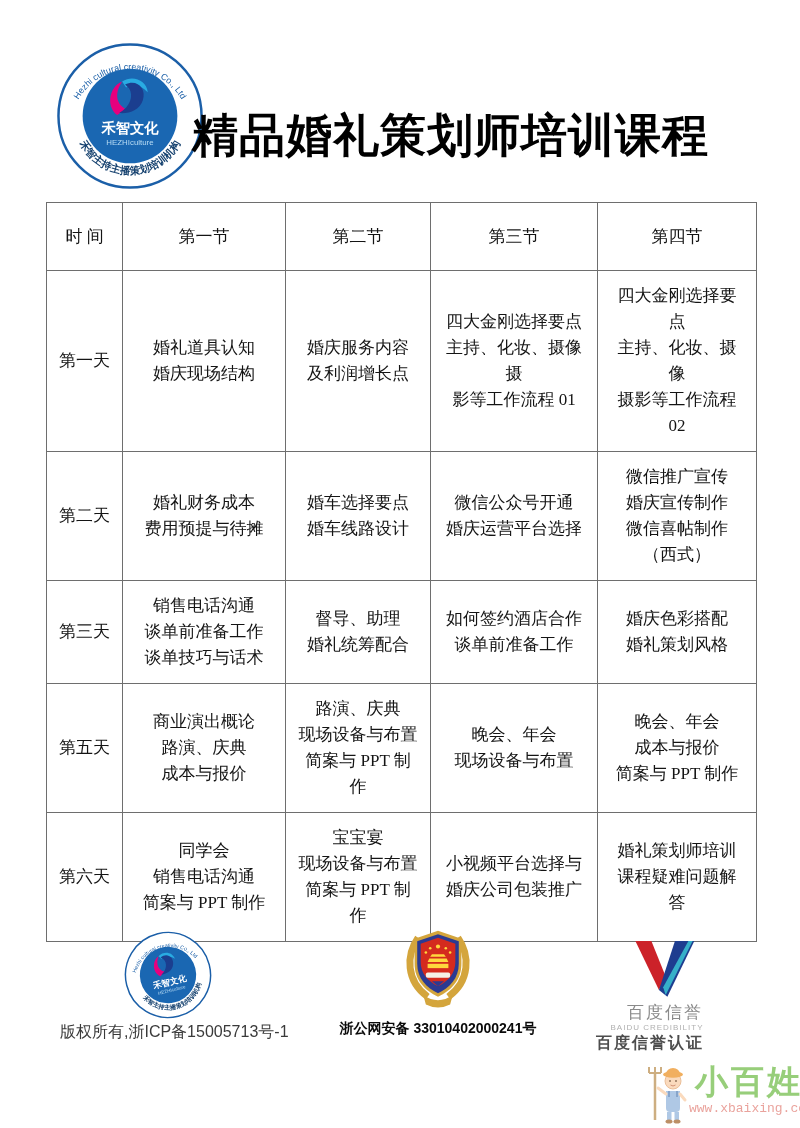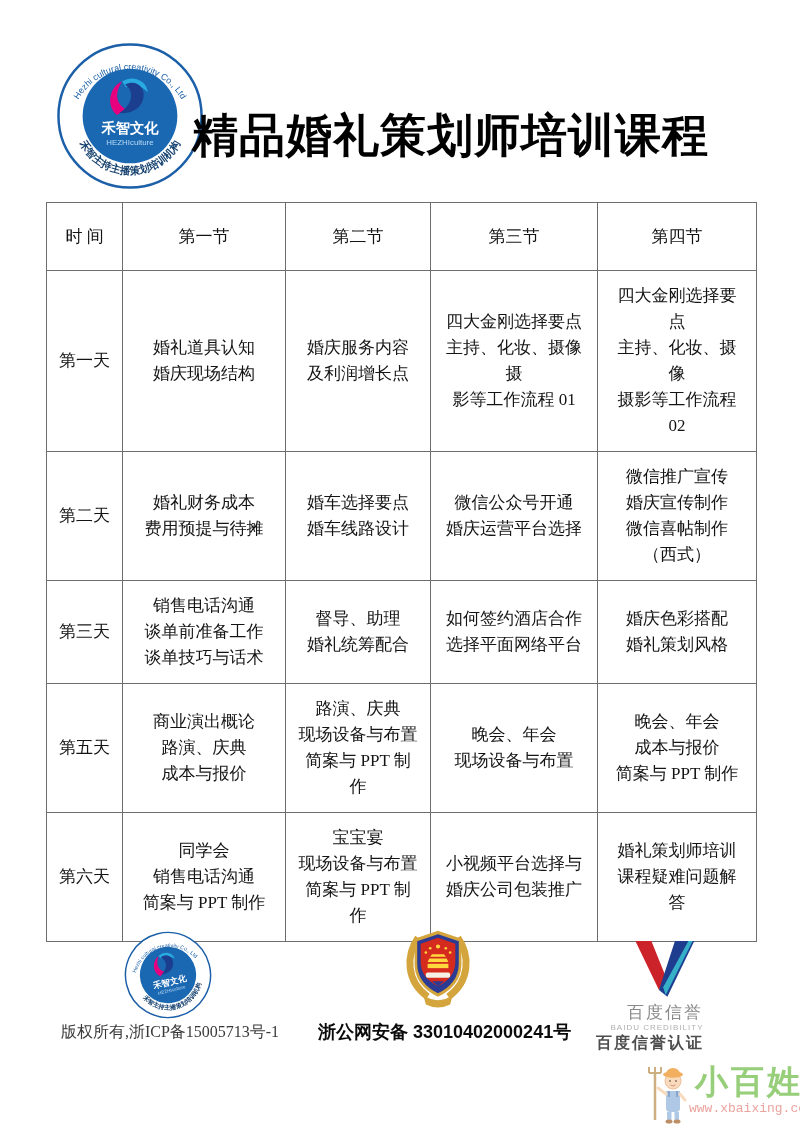--- a/index.html
+++ b/index.html
@@ -30,28 +30,28 @@
   .course-table thead tr { height:68px; }
   .course-table tr.r1 { height:99px; }
   .course-table tr.r2, .course-table tr.r3,
   .course-table tr.r4, .course-table tr.r5 { height:95px; }
   .course-table tr.r6 { height:92px; }
 
   
   .logo-footer { position:absolute; left:124px; top:931px; width:88px; height:88px; transform:rotate(-14deg); }
   .icp-caption {
     position:absolute; left:60px; top:1022px; width:220px; text-align:center;
-    font-family:Liberation Serif, serif;
+    font-family:Liberation Sans, sans-serif;
     font-size:16px; color:#3a3a3a; white-space:nowrap;
   }
   .badge-icon { position:absolute; left:399px; top:926px; width:78px; height:86px; }
   .police-caption {
     position:absolute; left:318px; top:1020px; width:240px; text-align:center;
     font-family:"Liberation Sans","DejaVu Sans",sans-serif;
-    font-size:18px; font-weight:bold; color:#0a0a0a; white-space:nowrap;
+    font-size:14px; font-weight:bold; color:#0a0a0a; white-space:nowrap;
   }
   .baidu-icon { position:absolute; left:623px; top:936px; width:82px; height:64px; }
   .baidu-cn {
     position:absolute; left:600px; top:1001px; width:130px; text-align:center;
     font-family:"Liberation Sans","DejaVu Sans",sans-serif;
     font-size:17px; color:#8a8a8a; letter-spacing:2px; white-space:nowrap;
   }
   .baidu-en {
     position:absolute; left:592px; top:1023px; width:130px; text-align:center;
     font-family:"Liberation Sans","DejaVu Sans",sans-serif;
@@ -200,21 +200,21 @@
 微信喜帖制作（西式）</td>
       </tr>
       <tr class="r3">
         <td>第三天</td>
         <td>销售电话沟通
 谈单前准备工作
 谈单技巧与话术</td>
         <td>督导、助理
 婚礼统筹配合</td>
         <td>如何签约酒店合作
-选择平面网络平台</td>
+谈单前准备工作</td>
         <td>婚庆色彩搭配
 婚礼策划风格</td>
       </tr>
       <tr class="r5">
         <td>第五天</td>
         <td>商业演出概论
 路演、庆典
 成本与报价</td>
         <td>路演、庆典
 现场设备与布置

